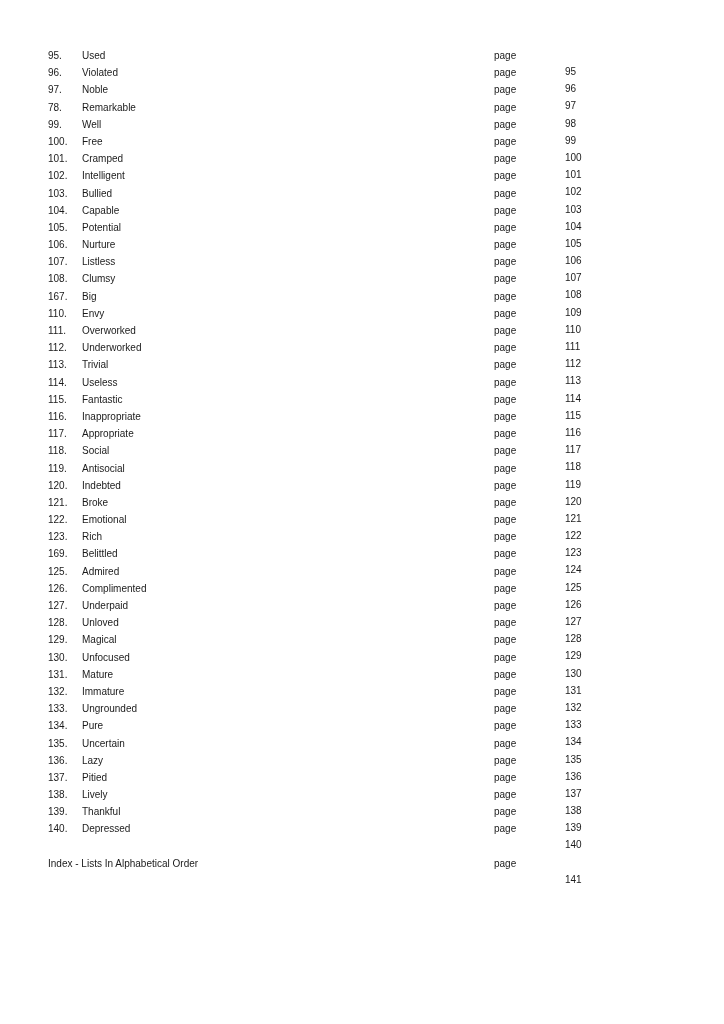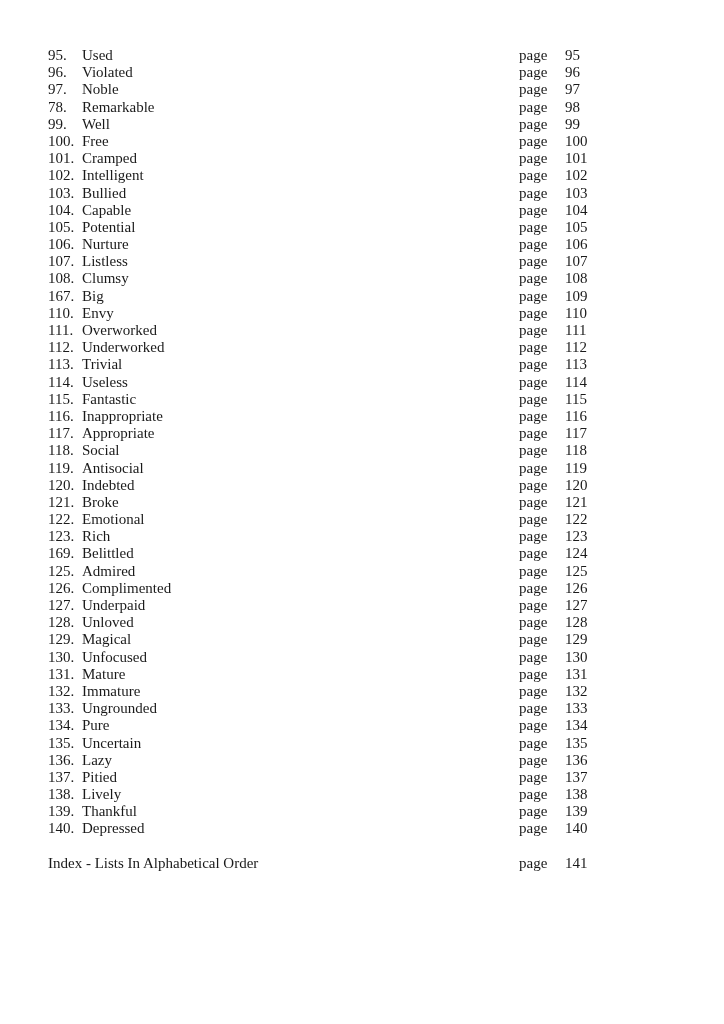--- a/index.html
+++ b/index.html
@@ -1,23 +1,23 @@
 <!DOCTYPE html>
 <html><head>
   <meta charset="utf-8">
   <style>
     html, body { margin: 0; padding: 0; background: #ffffff; }
     body { width: 724px; height: 1024px; position: relative; overflow: hidden;
       font-family: "Liberation Sans", sans-serif; color: #1a1a1a; }
     .toc { position: absolute; left: 48px; top: 47px; width: 560px; }
-    .row { position: relative; height: 17.2px; font-size: 15px; line-height: 17.2px; white-space: nowrap; font-family: Liberation Serif, serif; }
+    .row { position: relative; height: 17.2px; font-size: 10px; line-height: 17.2px; white-space: nowrap; }
     .num { position: absolute; left: 0; }
     .title { position: absolute; left: 34px; text-align: right; }
-    .pg-label { position: absolute; left: 471px; }
-    .pg-num { position: absolute; left: 517px; }
+    .pg-label { position: absolute; left: 446px; }
+    .pg-num { position: absolute; left: 517px; margin-top: 16px; }
     .index-row { margin-top: 17px; }
     .index-row .title { left: 0; }
   </style>
 </head>
 <body>
 
 <div class="toc">
   <div id="entries">
       <div class="row">
         <span class="num">95.</span>

